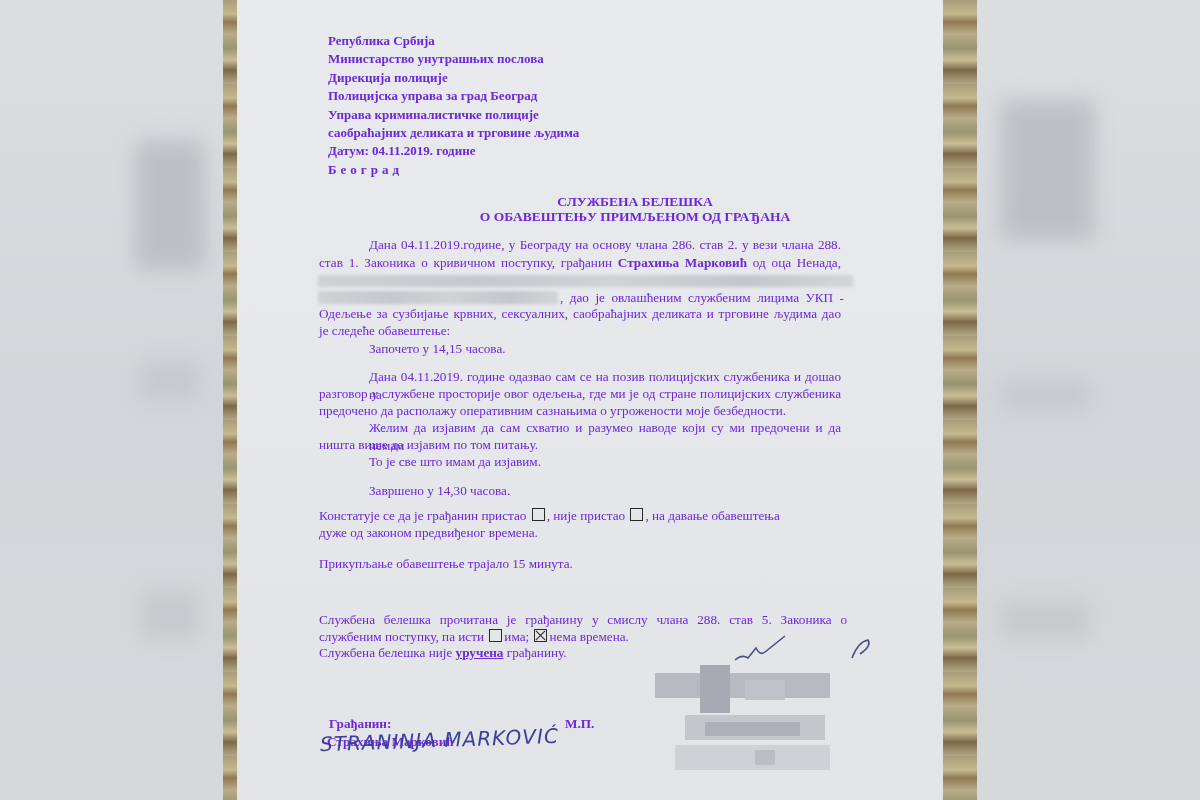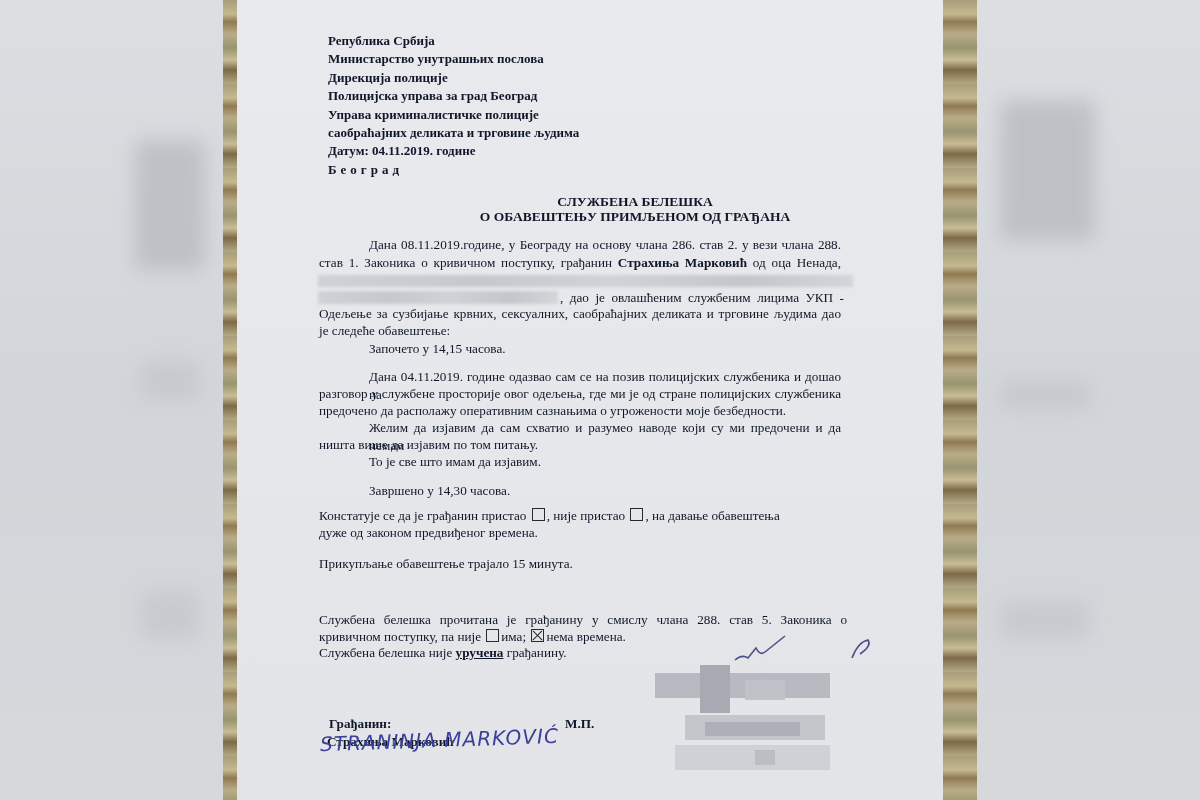--- a/index.html
+++ b/index.html
@@ -5,21 +5,21 @@
   html,body{margin:0;padding:0;}
   body{width:1200px;height:800px;overflow:hidden;position:relative;background:#d4d6da;font-family:"Liberation Serif","DejaVu Serif",serif;}
   .bg-blur{position:absolute;top:0;height:800px;background:linear-gradient(180deg,#dcdee2 0%,#d2d5d9 50%,#d6d8dc 100%);}
   .bg-left{left:0;width:225px;}
   .bg-right{left:975px;width:225px;}
   .ghost{position:absolute;background:#b6b8be;filter:blur(10px);opacity:.75;border-radius:6px;}
   .strip{position:absolute;top:0;height:800px;background:repeating-linear-gradient(180deg,#a89e7a 0px,#c4b88e 14px,#8f7a52 22px,#b9ad88 34px,#9a9470 48px,#c8bd96 60px,#7d6a48 70px,#b3a985 84px);}
   .strip-left{left:223px;width:14px;}
   .strip-right{left:943px;width:34px;}
   .paper{position:absolute;left:237px;top:0;width:706px;height:800px;background:linear-gradient(180deg,#e9eaed 0%,#e6e8eb 40%,#e2e4e8 100%);}
-  .txt{position:absolute;color:#0f172a;font-size:13.2px;line-height:18px;white-space:nowrap;}
+  .txt{position:absolute;color:#6d28d9;font-size:13.2px;line-height:18px;white-space:nowrap;}
   .b{font-weight:bold;margin-top:40px;}
   .hdr{left:328px;top:32px;font-weight:bold;font-size:13px;line-height:18.4px;}
   .hdr div{white-space:nowrap;}
   .spaced{letter-spacing:4px;}
   .title{left:440px;width:390px;text-align:center;font-weight:bold;font-size:13.5px;line-height:16px;}
   .just{left:319px;width:522px;text-align:justify;text-align-last:justify;white-space:normal;}
   .ind{padding-left:50px;}
   .redact{position:absolute;background:linear-gradient(90deg,#cfd1d6,#c5c8ce 30%,#d0d2d7 55%,#c3c6cc 80%,#d3d5d9);filter:blur(1.5px);}
   .cb{display:inline-block;width:11px;height:11px;border:1.3px solid #2a2a2e;vertical-align:-1px;margin:0 2px;position:relative;}
   .cb.x::before,.cb.x::after{content:"";position:absolute;left:-1px;top:4.5px;width:13px;height:1.3px;background:#2a2a2e;}
@@ -54,21 +54,21 @@
   <div>Полицијска управа за град Београд</div>
   <div>Управа криминалистичке полиције</div>
   <div>саобраћајних деликата и трговине људима</div>
   <div>Датум: 04.11.2019. године</div>
   <div class="spaced">Београд</div>
 </div>
 
 <div class="txt title" style="top:194px">СЛУЖБЕНА БЕЛЕШКА</div>
 <div class="txt title" style="top:209px;left:425px;width:420px">О ОБАВЕШТЕЊУ ПРИМЉЕНОМ ОД ГРАЂАНА</div>
 
-<div class="txt just ind" style="top:236px;width:472px">Дана 08.11.2019.године, у Београду на основу члана 286. став 2. у вези члана 288.</div>
+<div class="txt just ind" style="top:236px;width:472px">Дана 04.11.2019.године, у Београду на основу члана 286. став 2. у вези члана 288.</div>
 <div class="txt just" style="top:254px"><span>став 1. Законика о кривичном поступку, грађанин </span><span class="b">Страхиња Марковић</span><span> од оца Ненада,</span></div>
 <div class="redact" style="left:318px;top:275px;width:535px;height:12px;"></div>
 <div class="redact" style="left:318px;top:291px;width:240px;height:13px;"></div>
 <div class="txt" style="left:560px;top:289px;width:284px;text-align:justify;text-align-last:justify;white-space:normal">, дао је овлашћеним службеним лицима УКП -</div>
 <div class="txt just" style="top:305px">Одељење за сузбијање крвних, сексуалних, саобраћајних деликата и трговине људима дао</div>
 <div class="txt" style="left:319px;top:322px">је следеће обавештење:</div>
 <div class="txt" style="left:369px;top:340px">Започето у 14,15 часова.</div>
 
 <div class="txt just ind" style="top:368px;left:319px;width:472px">Дана 04.11.2019. године одазвао сам се на позив полицијских службеника и дошао на</div>
 <div class="txt just" style="top:385px">разговор у службене просторије овог одељења, где ми је од стране полицијских службеника</div>
@@ -83,21 +83,21 @@
   <span>Констатује се да је грађанин пристао</span>
   <span class="cb"></span><span>, није пристао</span>
   <span class="cb"></span><span>, на давање обавештења</span>
 </div>
 <div class="txt" style="left:319px;top:524px">дуже од законом предвиђеног времена.</div>
 
 <div class="txt" style="left:319px;top:555px">Прикупљање обавештење трајало 15 минута.</div>
 
 <div class="txt just" style="top:611px;width:528px">Службена белешка прочитана је грађанину у смислу члана 288. став 5. Законика о</div>
 <div class="txt" style="left:319px;top:628px">
-  <span>кривичном поступку, па није</span>
+  <span>службеним поступку, па исти</span>
   <span class="cb"></span><span>има;</span>
   <span class="cb x"></span><span>нема времена.</span>
 </div>
 <div class="txt" style="left:319px;top:644px"><span>Службена белешка није </span><span class="u">уручена</span><span> грађанину.</span></div>
 
 <div class="txt b" style="left:329px;top:675px">Грађанин:</div>
 <div class="txt b" style="left:327px;top:693px">Страхиња Марковић</div>
 <div class="txt b" style="left:565px;top:675px">М.П.</div>
 
 <div class="sig">STRANINJA MARKOVIĆ</div>

